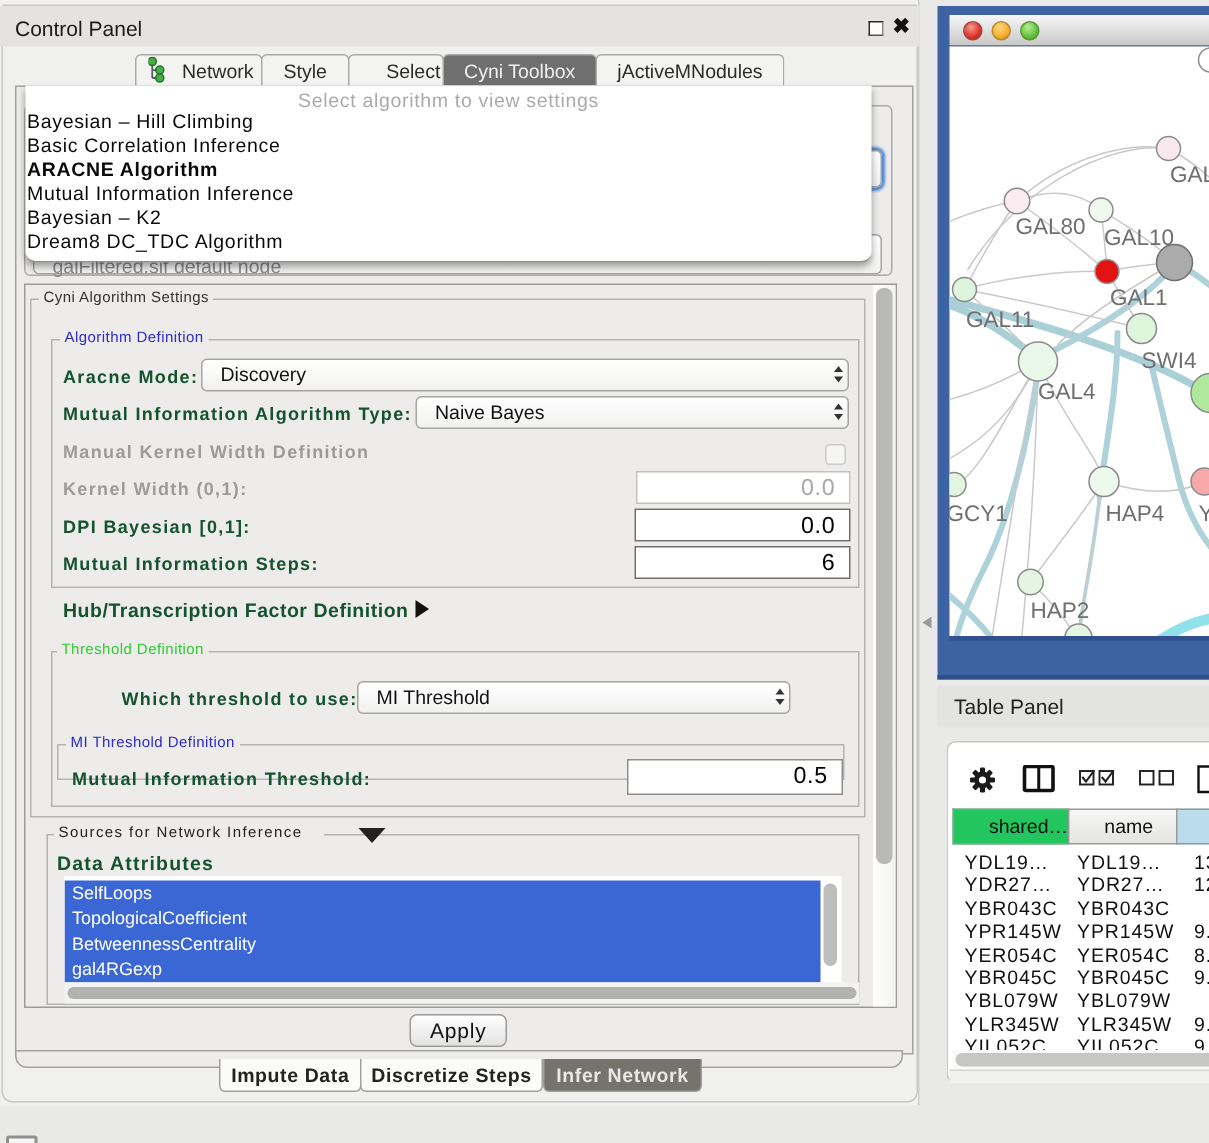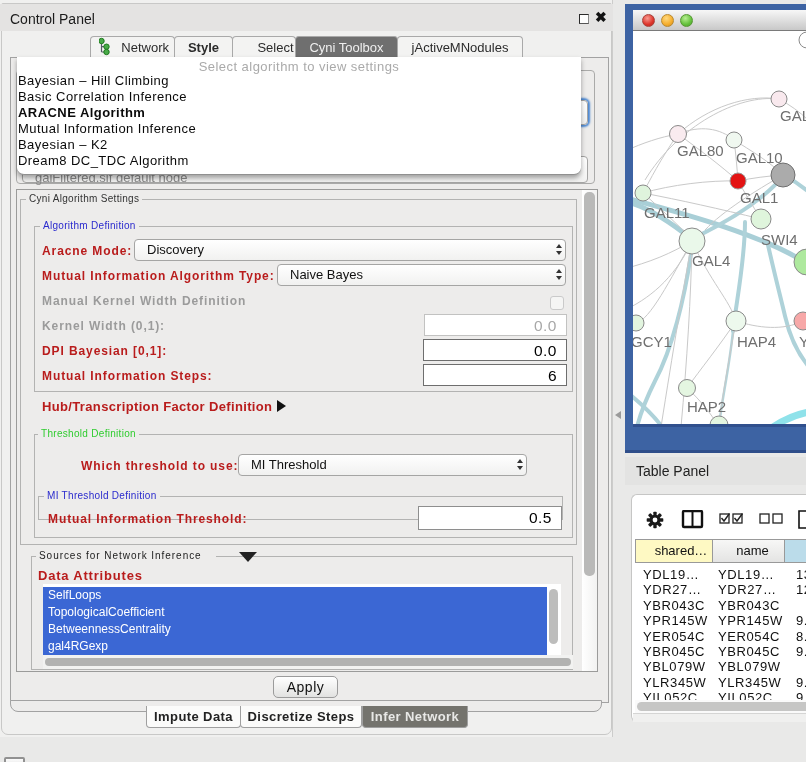--- a/index.html
+++ b/index.html
@@ -17,21 +17,21 @@
 .tab.sel { background:#6f6f6f; color:#efefef; }
 
 #content { left:10px; top:57px; width:599px; height:646px; background:#edeceb; border:1px solid #a2a2a2; }
 #botband { left:10px; top:700px; width:592px; height:12px; background:#edeceb; border:1px solid #a2a2a2; border-radius:0 0 8px 8px; }
 
 .btab { top:706px; height:22px; background:#fbfbfa; border:1px solid #9f9f9f; border-top:none; border-radius:0 0 4px 4px; font-size:13px; font-weight:bold; color:#222; text-align:center; line-height:21px; letter-spacing:0.4px; }
 .btab.sel { background:#74736d; color:#e8e8e6; font-weight:bold; }
 
 .grp { border:1px solid #b3b3b2; }
 .legend { position:absolute; top:-7px; font-size:10px; background:#edeceb; padding:0 3px; white-space:nowrap; letter-spacing:0.3px; }
-.lbl { position:absolute; font-size:12px; font-weight:bold; color:#b91c1c; white-space:nowrap; letter-spacing:0.9px; }
+.lbl { position:absolute; font-size:12px; font-weight:bold; color:#14532d; white-space:nowrap; letter-spacing:0.9px; }
 .lbl.dis { color:#9b9b9b; }
 .combo { position:absolute; background:linear-gradient(#ffffff,#f1f1f0); border:1px solid #a5a5a4; border-radius:4px; font-size:13px; color:#111; }
 .combo .ct { position:absolute; left:12px; top:2px; }
 .carr { position:absolute; right:9px; }
 .carr:before, .carr:after { content:""; position:absolute; left:0; border-left:3.5px solid transparent; border-right:3.5px solid transparent; }
 .carr:before { top:0; border-bottom:4.5px solid #333; }
 .carr:after { top:7px; border-top:4.5px solid #333; }
 .fld { position:absolute; background:#fff; font-size:15.5px; text-align:right; letter-spacing:0.5px; }
 .fld span { position:absolute; right:9px; top:2px; }
 
@@ -59,21 +59,21 @@
 <div id="stage">
 
   <div class="abs" id="cp">
     <div class="abs" style="left:1px;top:3px;width:611px;height:732px;border:1px solid #c8c8c7;border-radius:2px 2px 7px 7px;"></div>
     <div class="abs" id="cp-title">
         <span>Control Panel</span>
       </div>
     <div class="abs" id="ic-float"></div>
     <div class="abs" id="ic-close">✖</div>
     <div class="abs tab" style="left:90px;width:85px;text-align:right;padding-right:5px;">Network</div>
-    <div class="abs tab" style="left:174px;width:59px;font-weight:bold;">Style</div>
+    <div class="abs tab" style="left:174px;width:59px;">Style</div>
     <div class="abs tab" style="left:232px;width:64px;padding-left:23px;">Select</div>
     <div class="abs tab sel" style="left:295px;width:103px;">Cyni Toolbox</div>
     <div class="abs tab" style="left:397px;width:126px;">jActiveMNodules</div>
     <svg class="abs" style="left:99px;top:36px;z-index:5" width="12" height="20" viewBox="0 0 12 20">
       <g stroke="#565b66" stroke-width="1.2" fill="none">
           <path d="M 2.5,6 V 16 M 2.5,10.7 H 7 M 2.5,16 H 7"></path>
         </g>
       <circle cx="2.5" cy="5" r="2.7" fill="#49ab49" stroke="#1e7a1e" stroke-width="1"></circle>
       <circle cx="7.5" cy="10.7" r="2.7" fill="#49ab49" stroke="#1e7a1e" stroke-width="1"></circle>
       <circle cx="7.5" cy="16" r="2.7" fill="#49ab49" stroke="#1e7a1e" stroke-width="1"></circle>
@@ -296,21 +296,21 @@
         <rect x="115" y="4" width="9" height="9"></rect>
           <rect x="128" y="4" width="9" height="9"></rect>
       </g>
       <g stroke="#222" stroke-width="1.4" fill="none">
         <path d="M 76.5,8 L 79,11 L 84.5,3.5"></path>
         <path d="M 89.5,8 L 92,11 L 97.5,3.5"></path>
       </g>
       <path d="M 154,1 h 8 l 5,5 v 12 h -13 z" fill="#fff" stroke="#111" stroke-width="1.6"></path>
     </svg>
 
-    <div class="abs th" style="left:3px;width:77px;background:#fef9c3;text-indent:14px;">shared…</div>
+    <div class="abs th" style="left:3px;width:77px;background:#22c55e;text-indent:14px;text-align:right;">shared…</div>
     <div class="abs th" style="left:80px;width:72px;background:linear-gradient(#f7f7f6,#e4e4e3);text-indent:8px;">name</div>
     <div class="abs th" style="left:152px;width:23px;background:#bbdcea;">&nbsp;</div>
 
     <div class="tr" style="left:11px;top:72.0px;">YDL19…</div>
       <div class="tr" style="left:86px;top:72.0px;">YDL19…</div>
       <div class="tr" style="left:164px;top:72.0px;">13…</div>
     <div class="tr" style="left:11px;top:87.4px;">YDR27…</div>
       <div class="tr" style="left:86px;top:87.4px;">YDR27…</div>
       <div class="tr" style="left:164px;top:87.4px;">12…</div>
     <div class="tr" style="left:11px;top:102.8px;">YBR043C</div>

